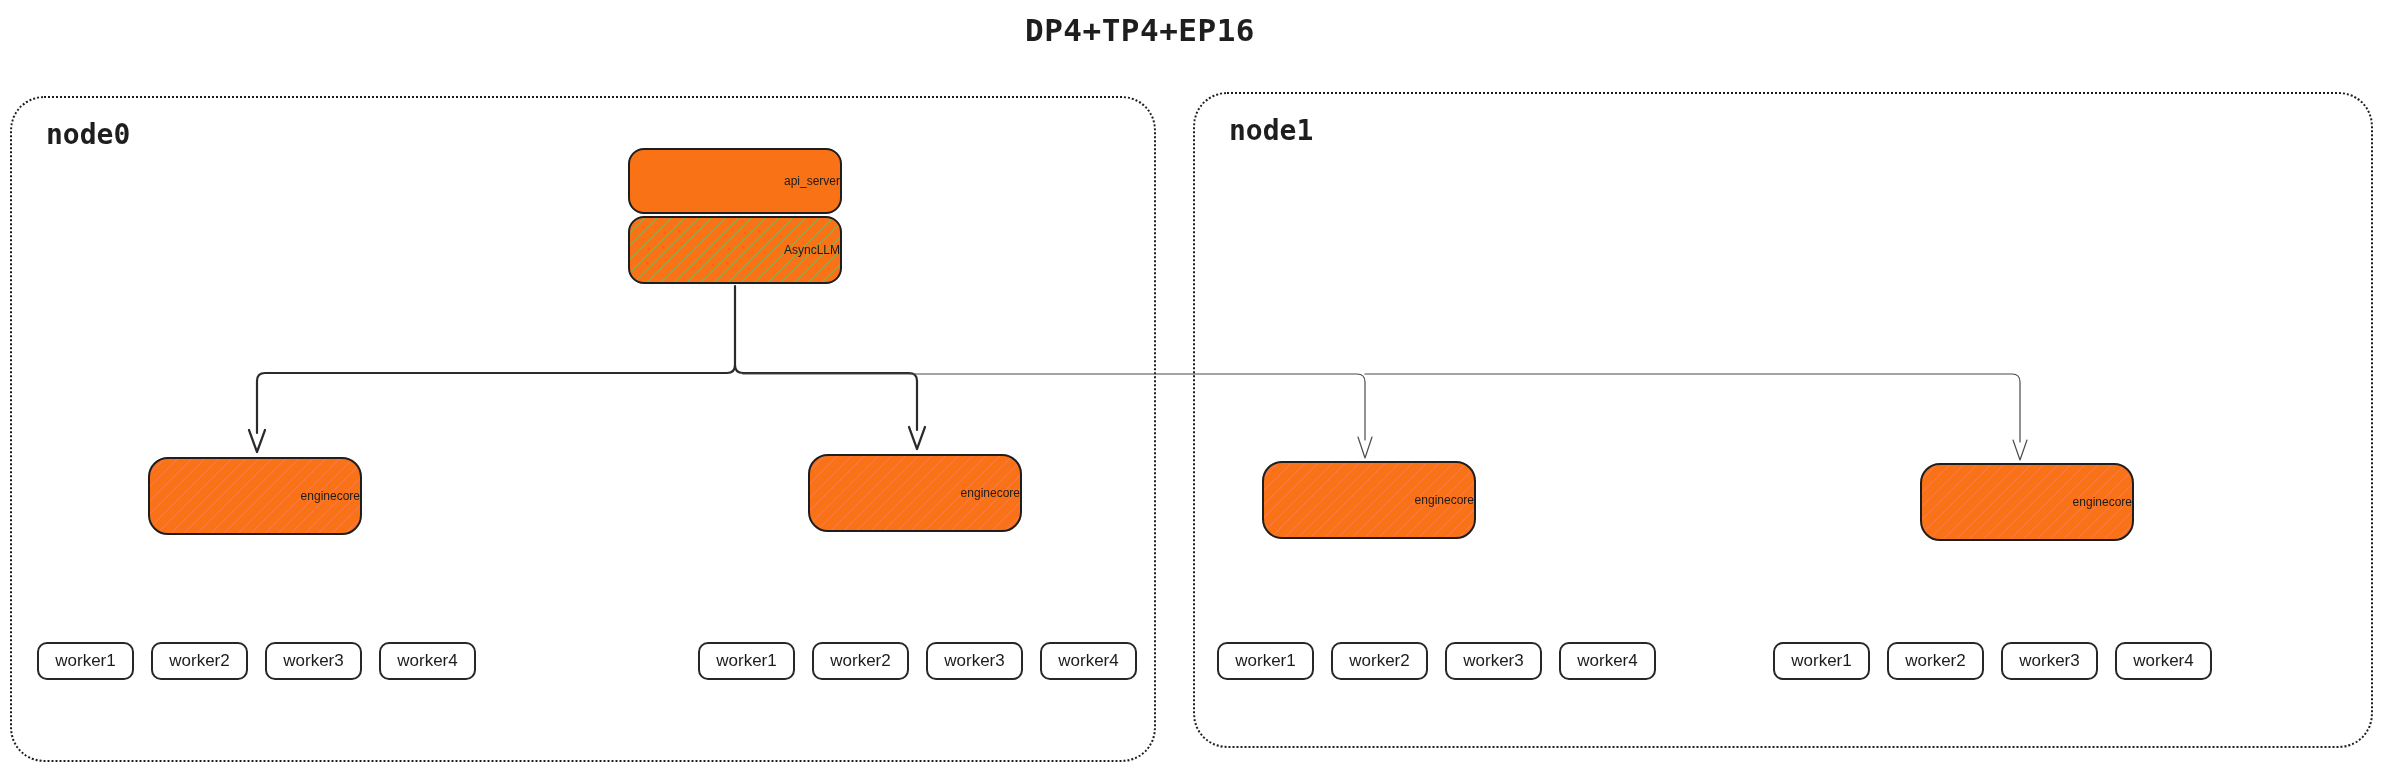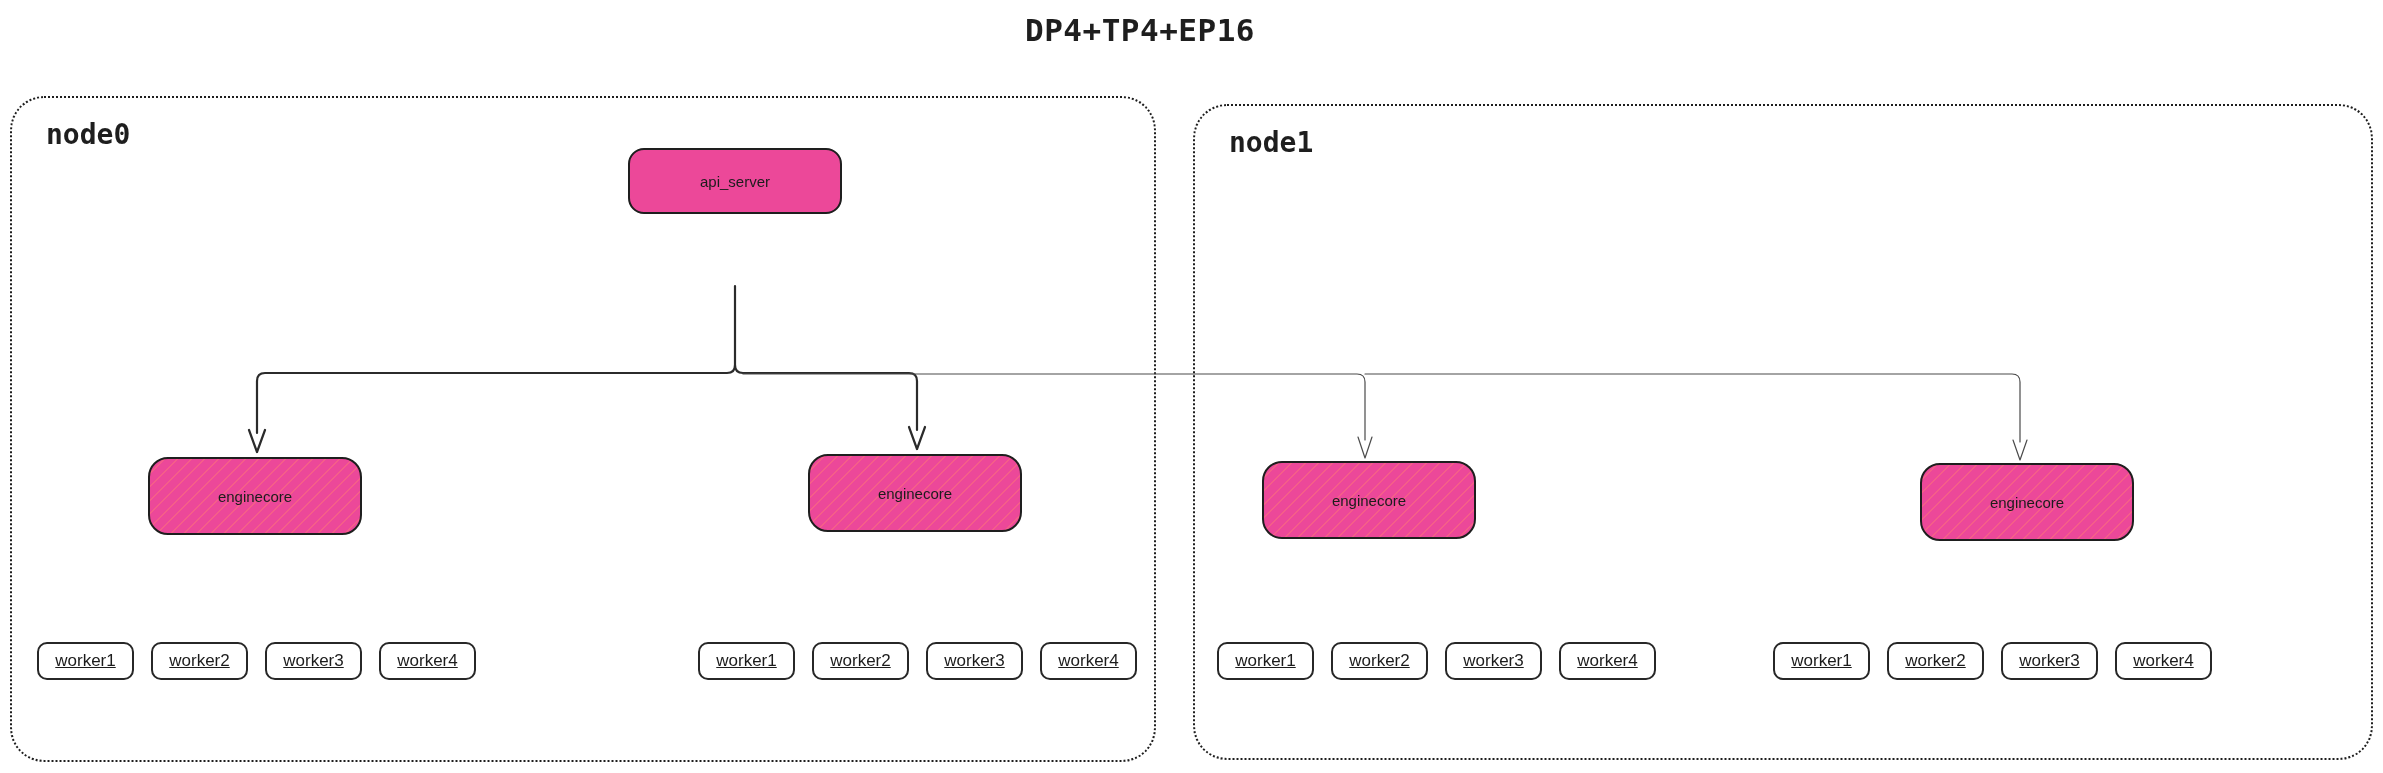--- a/index.html
+++ b/index.html
@@ -24,39 +24,39 @@
   }
   .node {
     position: absolute;
     border: 2.6px dotted #1e1e1e;
     border-radius: 34px;
     box-sizing: border-box;
     background: transparent;
     text-align: right;
   }
   .node0 { left: 10px;   top: 96px; width: 1146px; height: 666px; }
-  .node1 { left: 1193px; top: 104px; width: 1180px; height: 656px; }
+  .node1 { left: 1193px; top: 92px; width: 1180px; height: 656px; }
   .node-label {
     position: absolute;
     left: 34px; top: 20px;
     font-family: "DejaVu Sans Mono", monospace;
     font-weight: 700;
     font-size: 28px;
     color: #1e1e1e;
   }
   .box {
     position: absolute;
     box-sizing: border-box;
     border: 2.4px solid #1e1e1e;
     border-radius: 16px;
-    background-color: #ec4899;
+    background-color: #f97316;
     display: flex;
     align-items: center;
-    justify-content: center;
-    font-size: 15px;
+    justify-content: flex-end;
+    font-size: 12px;
     color: #1c1c1c;
   }
   .api-server  { left: 628px;  top: 148px; width: 214px; height: 66px; }
   .async-llm   { left: 628px;  top: 216px; width: 214px; height: 68px; }
   .ec1 { left: 148px;  top: 457px; width: 214px; height: 78px; }
   .ec2 { left: 808px;  top: 454px; width: 214px; height: 78px; }
   .ec3 { left: 1262px; top: 461px; width: 214px; height: 78px; }
   .ec4 { left: 1920px; top: 463px; width: 214px; height: 78px; }
   .green-hatch {
     background-image: repeating-linear-gradient(135deg,
@@ -84,21 +84,20 @@
     width: 97px; height: 38px;
     border: 2px solid #272727;
     border-radius: 10px;
     background: #ffffff;
     display: flex;
     align-items: center;
     justify-content: center;
     font-size: 17px;
     color: #1c1c1c;
     white-space: nowrap;
-    text-decoration: underline;
   }
   svg.edges {
     position: absolute;
     left: 0; top: 0;
     pointer-events: none;
   }
   .edge-dark  { stroke: #2b2b2b; stroke-width: 2.2; fill: none; stroke-linecap: round; stroke-linejoin: round; }
   .edge-thin  { stroke: #4a4a4a; stroke-width: 1.2; fill: none; stroke-linecap: round; stroke-linejoin: round; }
 </style>
 </head>
@@ -111,20 +110,23 @@
   <div class="node node0">
     <div class="node-label">node0</div>
   </div>
 
   <div class="node node1">
     <div class="node-label">node1</div>
   </div>
 
   <div class="box api-server">
     <span>api_server</span>
+  </div>
+  <div class="box async-llm green-hatch">
+    <span>AsyncLLM</span>
   </div>
 
   <div class="box ec1 red-hatch">
     <span>enginecore</span>
   </div>
   <div class="box ec2 red-hatch">
     <span>enginecore</span>
   </div>
   <div class="box ec3 red-hatch">
     <span>enginecore</span>

